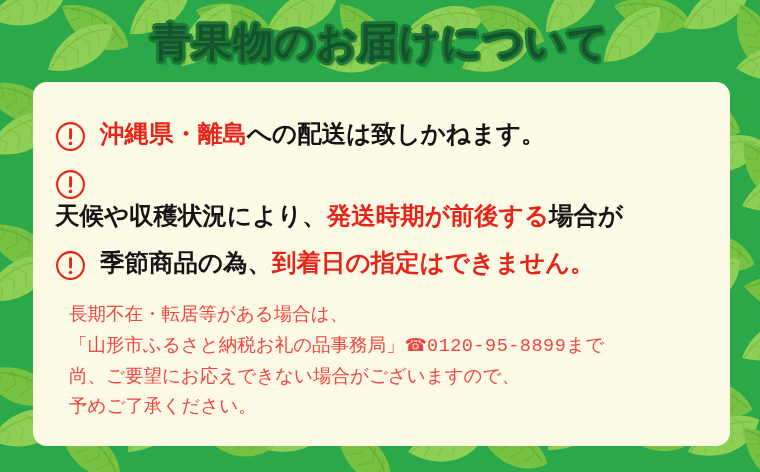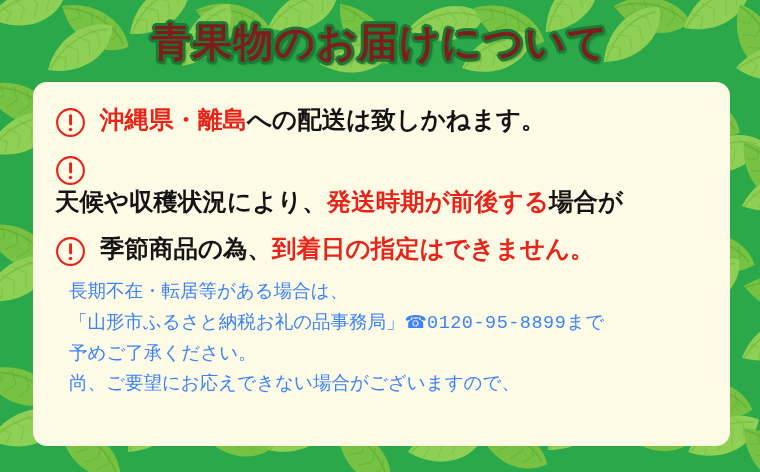--- a/index.html
+++ b/index.html
@@ -38,21 +38,21 @@
     height: 68px;
     display: flex;
     align-items: center;
     justify-content: center;
   }
   #page-title {
     font-family: "DejaVu Sans", "Liberation Sans", sans-serif;
     font-weight: bold;
     font-size: 40px;
     letter-spacing: 1px;
-    color: #7f1d1d;
+    color: #14532d;
     white-space: nowrap;
     text-shadow:
       -2px -2px 0 #1b7a34, 0 -2px 0 #1b7a34, 2px -2px 0 #1b7a34,
       -2px  0   0 #1b7a34, 2px  0   0 #1b7a34,
       -2px  2px 0 #1b7a34, 0  2px 0 #1b7a34, 2px  2px 0 #1b7a34,
       -3px  0   0 #1b7a34, 3px  0   0 #1b7a34,
        0   3px 0 #1b7a34, 0  -3px 0 #1b7a34,
        3px  3px 2px rgba(20,80,35,.45);
   }
 
@@ -68,21 +68,21 @@
     box-sizing: border-box;
     padding: 16px 22px 10px 22px;
   }
 
   
   .bullet-row {
     display: flex;
     align-items: flex-start;
     margin: 0 0 10px 0;
   }
-  .bullet-row.r1 { margin-top: 6px; }
+  .bullet-row.r1 { margin-top: 20px; }
   .bullet-row.r2 { margin-top: 14px; flex-direction: column; }
   .bullet-row.r3 { margin-top: 14px; margin-bottom: 8px; }
 
   .warn-icon {
     flex: 0 0 auto;
     width: 31px;
     height: 31px;
     margin-top: 3px;
     margin-right: 14px;
   }
@@ -94,25 +94,25 @@
     color: #1a1a1a;
     letter-spacing: 0px;
     font-family: "Liberation Serif", "DejaVu Serif", serif;
     font-weight: 600;
   }
   .red { color: #e8231a; }
   .blk { color: #141414; }
 
   
   #footnote {
-    margin-top: 10px;
+    margin-top: 19px;
     padding-left: 14px;
     font-size: 18.5px;
     line-height: 1.62;
-    color: #3b82f6;
+    color: #ef4444;
     font-family: "Liberation Serif", "DejaVu Serif", serif;
   }
   #footnote .fn-line { white-space: nowrap; }
   .tel-glyph {
     font-family: "DejaVu Sans", "Liberation Sans", sans-serif;
     font-size: 18px;
   }
   .tel-num {
     font-family: Liberation Mono, monospace;
     letter-spacing: .5px;
@@ -278,18 +278,18 @@
         </svg>
       </span>
       <span class="bullet-text">
         <span class="blk">季節商品の為、</span><span class="red">到着日の指定はできません。</span>
       </span>
     </div>
 
     <div id="footnote">
       <div class="fn-line">長期不在・転居等がある場合は、</div>
       <div class="fn-line"><span>「山形市ふるさと納税お礼の品事務局」</span><span class="tel-glyph">☎</span><span class="tel-num">0120-95-8899</span><span>まで</span></div>
+      <div class="fn-line">尚、ご要望にお応えできない場合がございますので、</div>
       <div class="fn-line">予めご了承ください。</div>
-      <div class="fn-line">尚、ご要望にお応えできない場合がございますので、</div>
     </div>
 
   </div>
 </div>
 
 </body></html>

